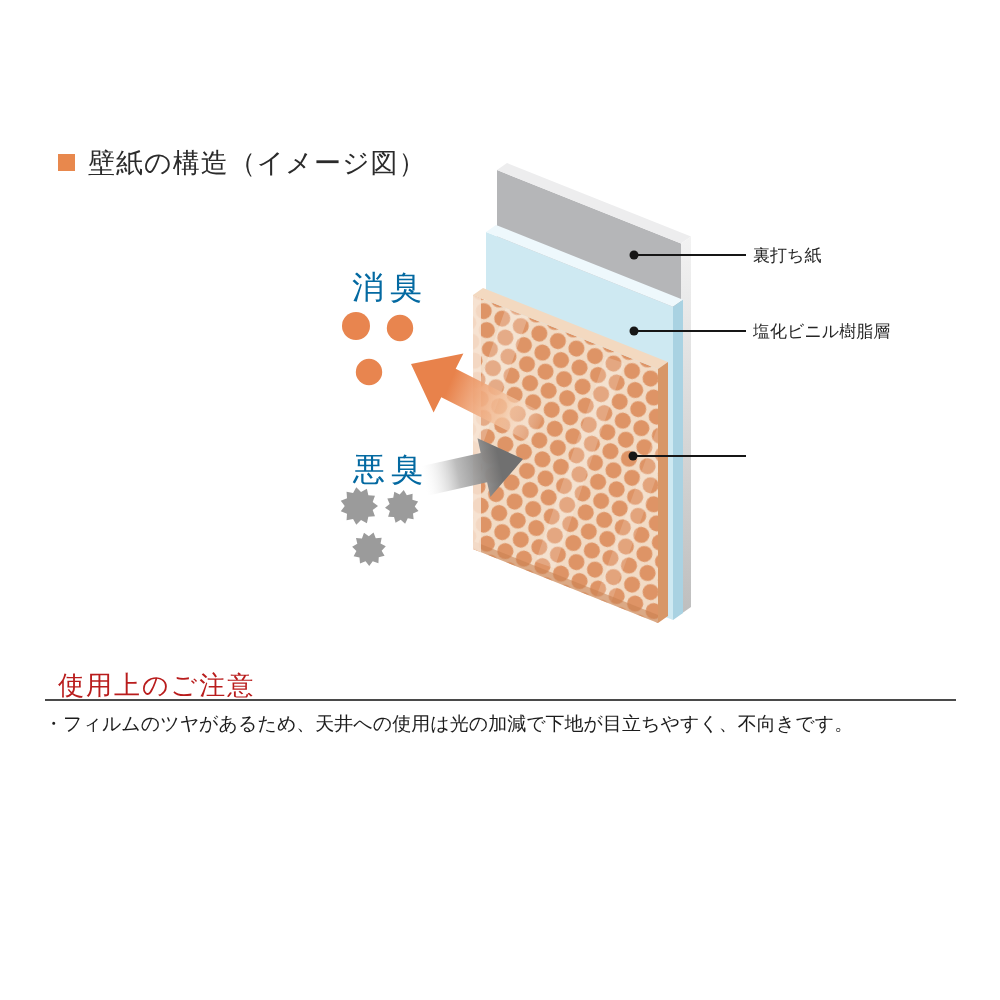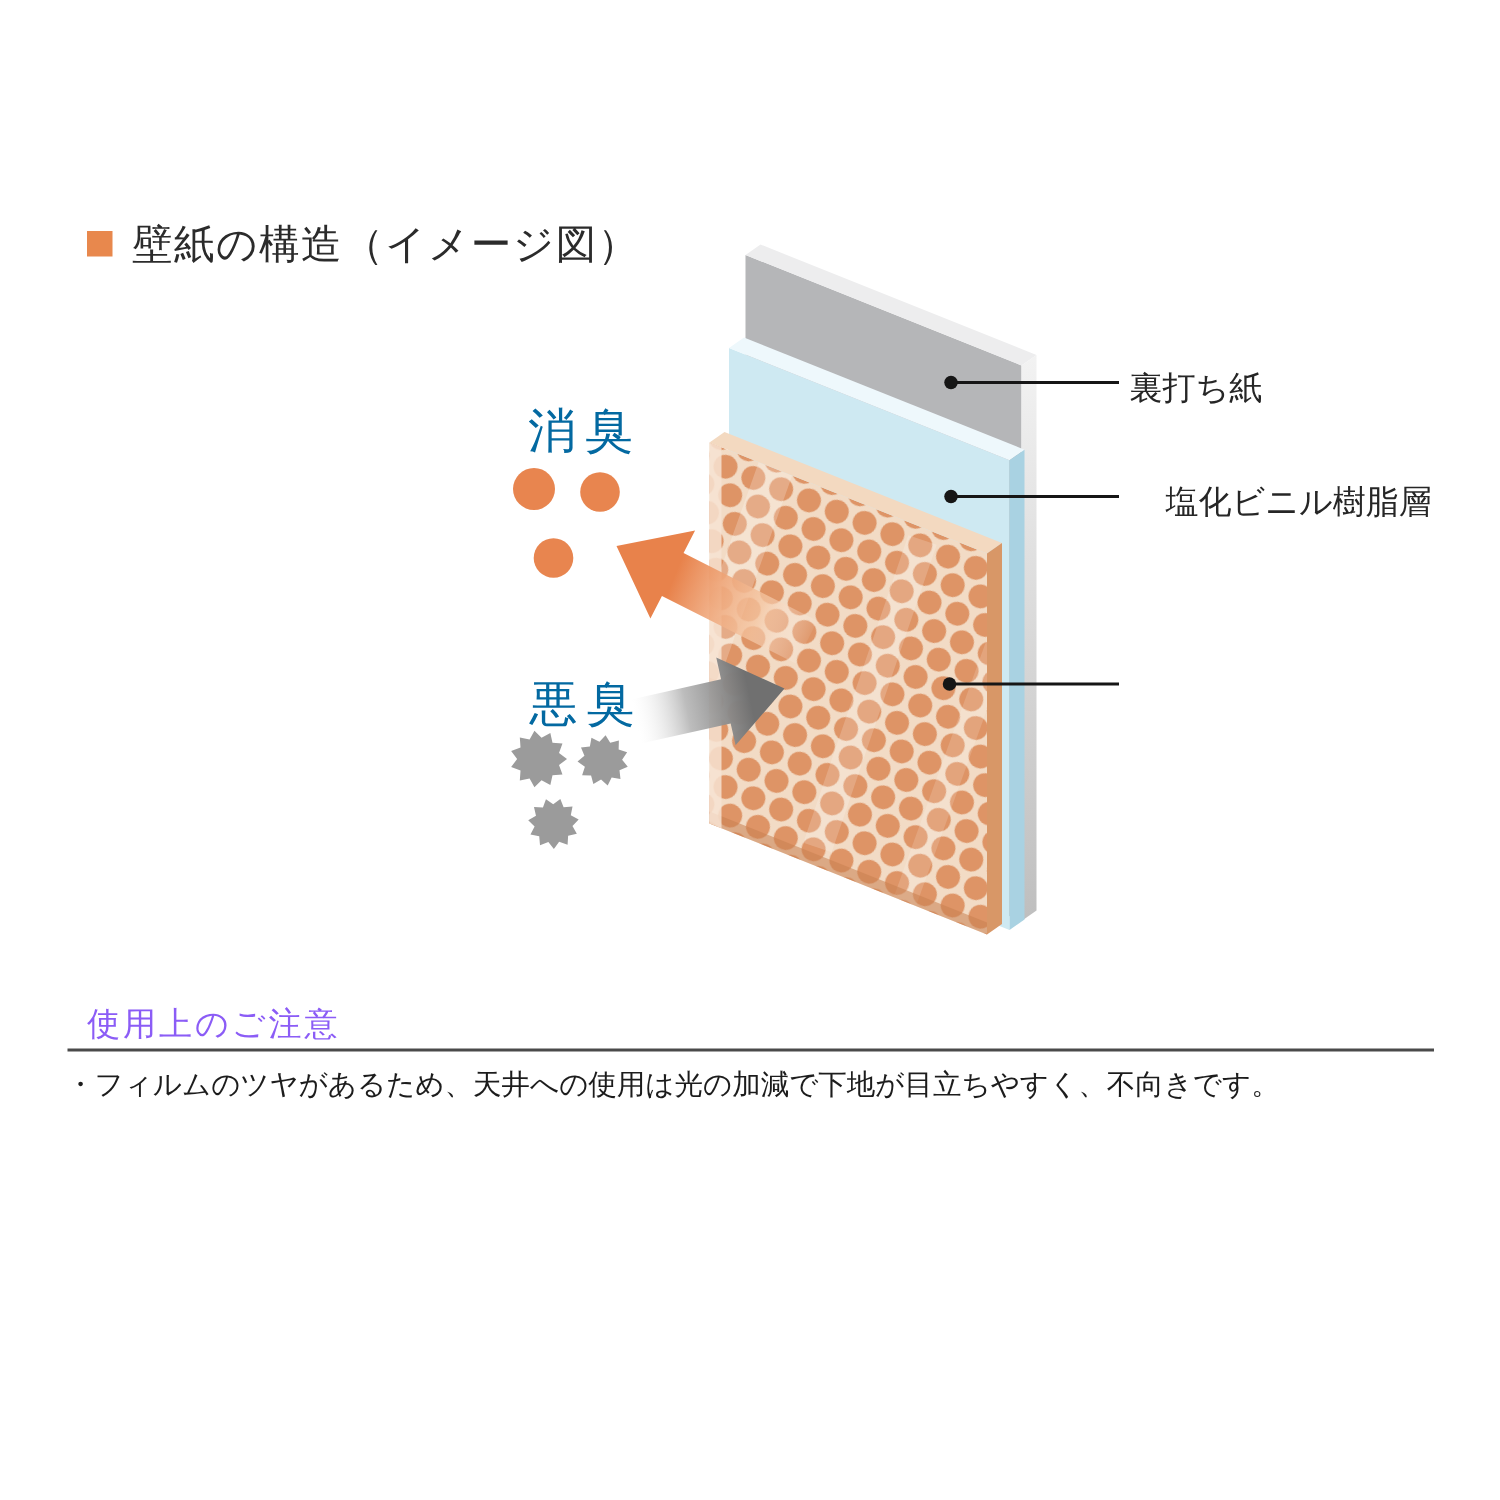--- a/index.html
+++ b/index.html
@@ -27,33 +27,33 @@
   }
 
   
   .side-label {
     font-size: 32px; color: #0369a1; letter-spacing: 6px; white-space: nowrap;
   }
   .label-deodorize { left: 352px; top: 266px; }
   .label-odor      { left: 353px; top: 448px; }
 
   .layer-label {
-    font-size: 22px; color: #262626; white-space: nowrap;
+    font-size: 17px; color: #262626; white-space: nowrap;
   }
   .label-layer1 { left: 753px; top: 244px; }
-  .label-layer2 { left: 753px; top: 320px; margin-left: 24px; }
+  .label-layer2 { left: 753px; top: 320px; }
   .label-layer3 {
     left: 751px; top: 441px;
     color: #DB7C42; line-height: 28px; white-space: pre-line;
   }
 
   
   .notes-heading {
     left: 58px; top: 668px;
-    font-size: 22px; color: #8b5cf6; letter-spacing: 2px; white-space: nowrap;
+    font-size: 26px; color: #b91c1c; letter-spacing: 2px; white-space: nowrap;
   }
   .notes-rule {
     left: 45px; top: 699px; width: 911px; height: 2px;
     background: #4a4a4a;
   }
   .notes-list {
     left: 44px; top: 710px; width: 930px;
     font-size: 19px; line-height: 27.8px; color: #1c1c1c;
   }
   .note-item {

